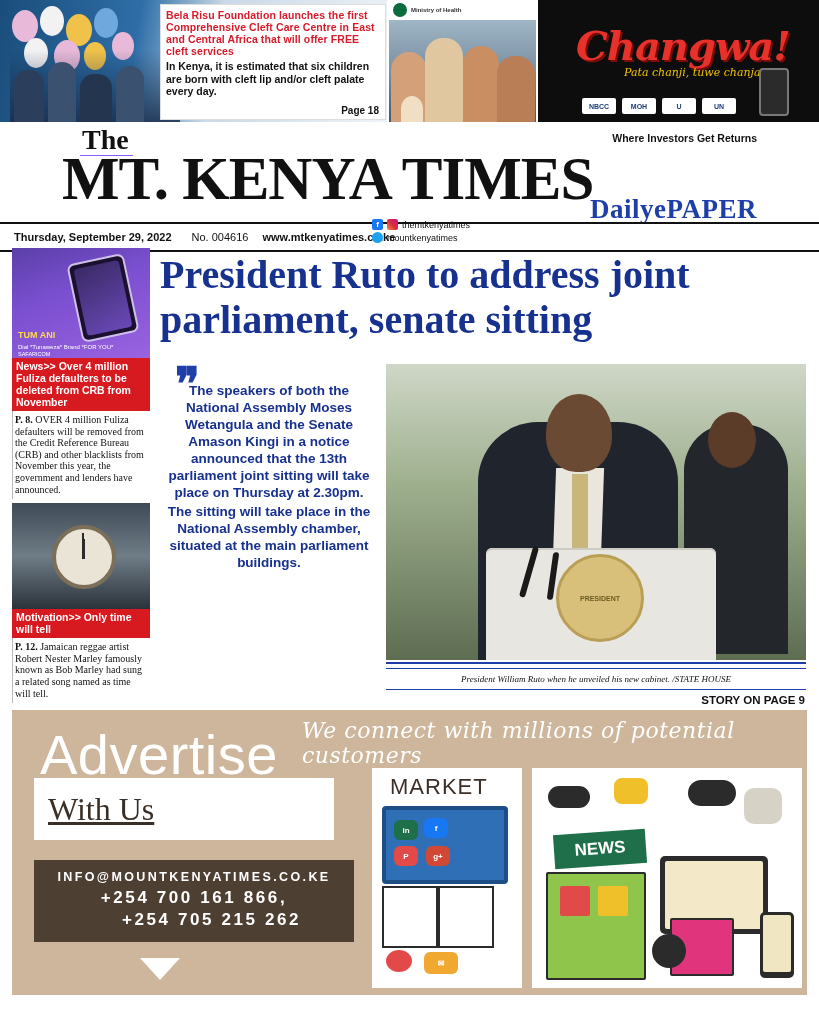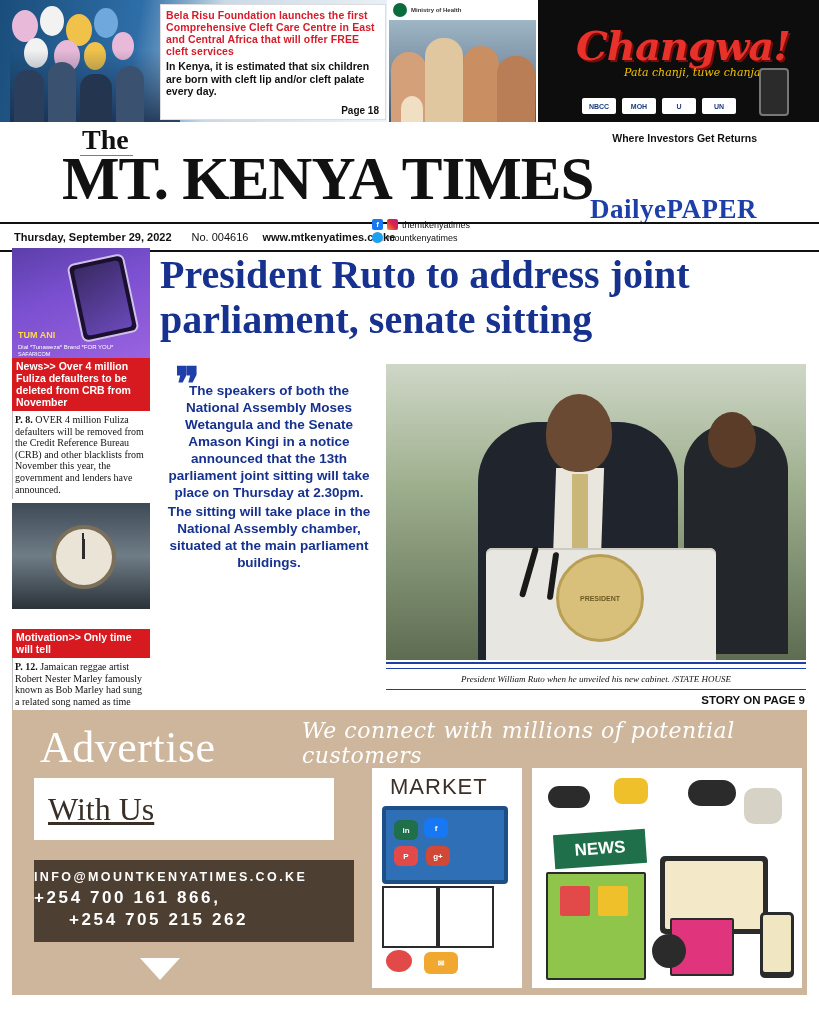--- a/index.html
+++ b/index.html
@@ -392,22 +392,22 @@
   .bottom-ad {
     position: absolute;
     left: 12px; top: 710px;
     width: 795px; height: 285px;
     background: #cdb69b;
     overflow: hidden;
   }
   .advertise-word {
     position: absolute;
     left: 28px; top: 12px;
-    font-family: Liberation Serif, serif;
-    font-size: 44px;
+    font-family: Liberation Sans, sans-serif;
+    font-size: 56px;
     color: #ffffff;
     letter-spacing: 0.5px;
   }
   .withus-box {
     position: absolute;
     left: 22px; top: 68px;
     width: 300px; height: 62px;
     background: #ffffff;
     display: flex; align-items: center;
   }
@@ -428,20 +428,21 @@
     letter-spacing: 0.5px;
   }
   .contact-box {
     position: absolute;
     left: 22px; top: 150px;
     width: 320px; height: 82px;
     background: #4e3f33;
     color: #ffffff;
     padding: 10px 0 0 0;
     box-sizing: border-box;
+    text-align: center;
   }
   .contact-email {
     font-size: 12.5px; letter-spacing: 2.4px; font-weight: bold;
   }
   .contact-phone {
     font-size: 17px; letter-spacing: 2.6px; font-weight: bold; line-height: 22px; margin-top: 3px;
   }
   .chevron {
     position: absolute;
     left: 128px; top: 248px;
@@ -602,21 +603,21 @@
       <span>OVER 4 million Fuliza defaulters will be removed from the Credit Reference Bureau (CRB) and other blacklists from November this year, the government and lenders have announced.</span>
     </div>
 
     <div class="clock-photo">
       <div class="clockface">
         <div class="hand" style="left:26px; top:10px; width:3px; height:20px;"></div>
         <div class="hand" style="left:26px; top:4px; width:2px; height:26px;"></div>
       </div>
     </div>
 
-    <div class="red-kicker" style="margin-top:20px;">
+    <div class="red-kicker" style="margin-top:0;">
       <span class="label">Motivation&gt;&gt;</span>
       <span>Only time will tell</span>
     </div>
     <div class="brief-text">
       <b>P. 12.</b>
       <span>Jamaican reggae artist Robert Nester Marley famously known as Bob Marley had sung a related song named as time will tell.</span>
     </div>
   </div>
 
   <div class="quote-col">

